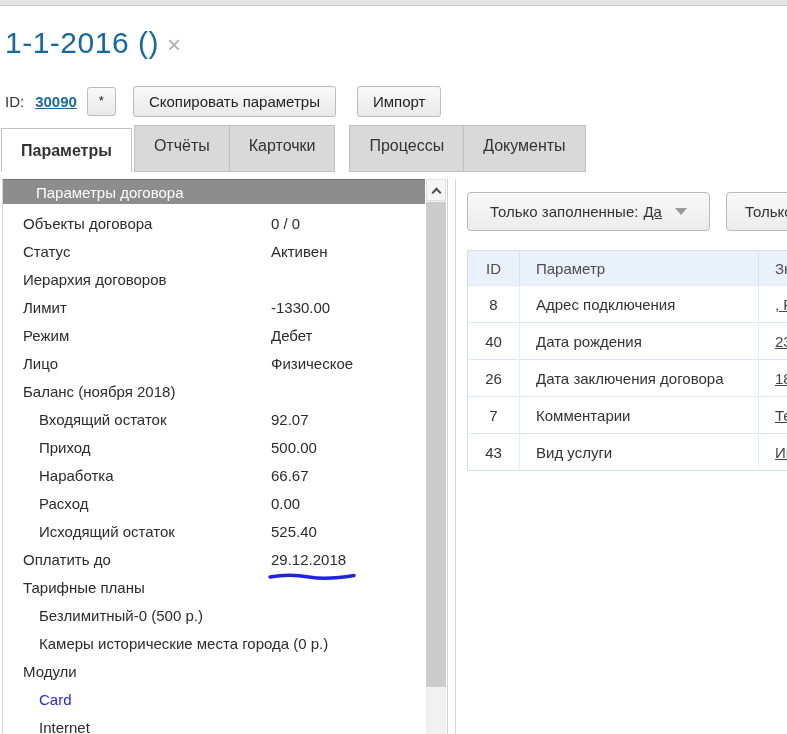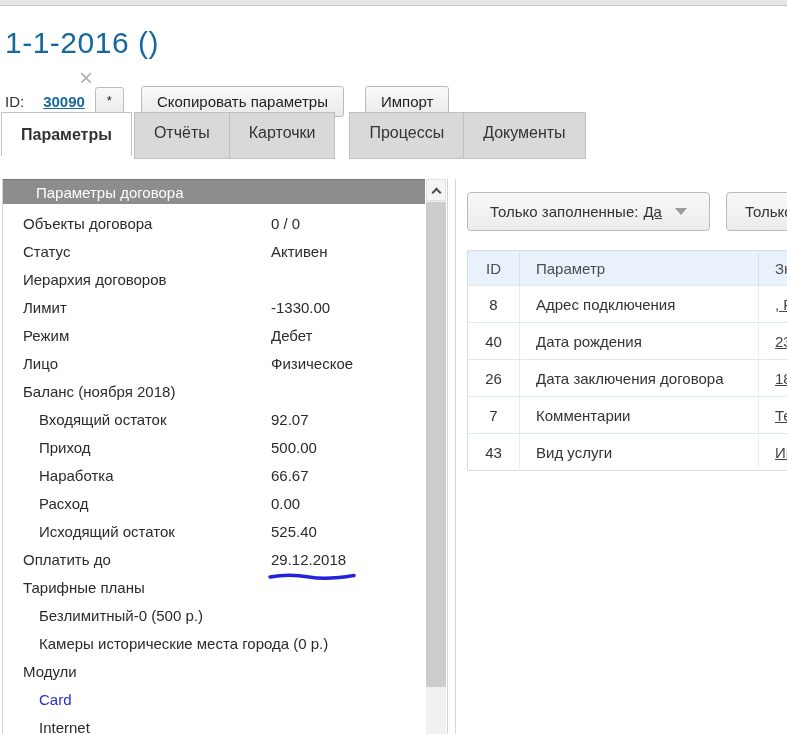--- a/index.html
+++ b/index.html
@@ -5,39 +5,39 @@
   * { box-sizing: border-box; margin: 0; padding: 0; }
   html,body { width:787px; height:734px; }
   body { font-family:"Liberation Sans", sans-serif; background:#fff; }
   #screen { position:relative; width:787px; height:734px; overflow:hidden; background:#fff; }
 
   
   .topbar { position:absolute; left:0; top:0; width:787px; height:6px;
             background:#e4e4e4; border-bottom:1px solid #c8c8c8; }
 
   
-  .title-row { position:absolute; left:5px; top:26px; display:flex; align-items:center;flex-direction:column; }
+  .title-row { position:absolute; left:5px; top:26px; display:flex; align-items:center; }
   .page-title { font-size:30px; color:#17689c; letter-spacing:0.5px; }
   .close-x { font-size:24px; color:#b1b1b1; margin-left:8px; margin-top:4px; cursor:default; }
 
   
   .hdr-controls { position:absolute; left:5px; top:85px; height:32px; display:flex; align-items:center;
                   font-size:15px; color:#333; white-space:nowrap; }
   .id-label { color:#333; }
-  .id-link { color:#17689c; font-weight:bold; text-decoration:underline; margin-left:19px; }
+  .id-link { color:#17689c; font-weight:bold; text-decoration:underline; margin-left:11px; }
   .counterparty { margin-left:26px; }
   .btn { display:inline-flex; align-items:center; justify-content:center;
          background:linear-gradient(#f9f9f9,#e9e9e9); border:1px solid #bcbcbc; border-radius:3px;
          color:#222; font-size:15px; height:31px; padding:0 15px; cursor:pointer; }
   .btn-star { width:29px; height:29px; padding:0; margin-left:10px; font-size:13px; align-items:flex-start; padding-top:5px; }
   .btn-copy { margin-left:17px; }
   .btn-import { margin-left:21px; }
 
   
-  .tabs { position:absolute; left:1px; top:112px; display:flex; height:44px; }
+  .tabs { position:absolute; left:1px; top:128px; display:flex; align-items:flex-end; height:44px; }
   .tab { height:47px; line-height:39px; padding:0 19px; font-size:16px; color:#333;
          background:#d9d9d9; border:1px solid #bfbfbf; cursor:pointer; }
   .tab.joined { margin-left:-1px; }
   .tab.gap2 { margin-left:2px; }
   .tab.gap14 { margin-left:14px; }
   .tab.active { height:44px; line-height:44px; background:#fff; border:1px solid #c3c3c3;
                 border-bottom:none; font-weight:bold; }
 
   
   .left-panel { position:absolute; left:2px; top:179px; width:446px; height:560px;

